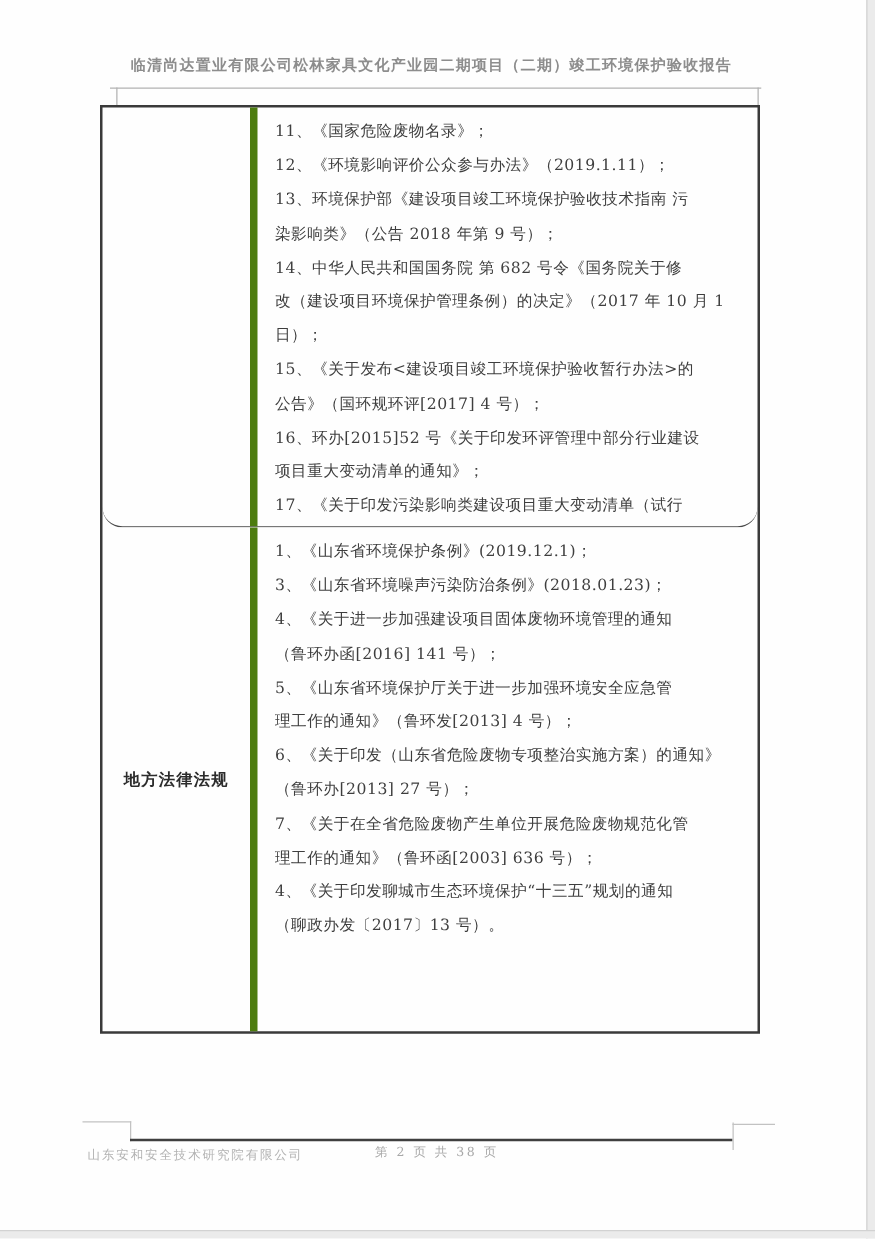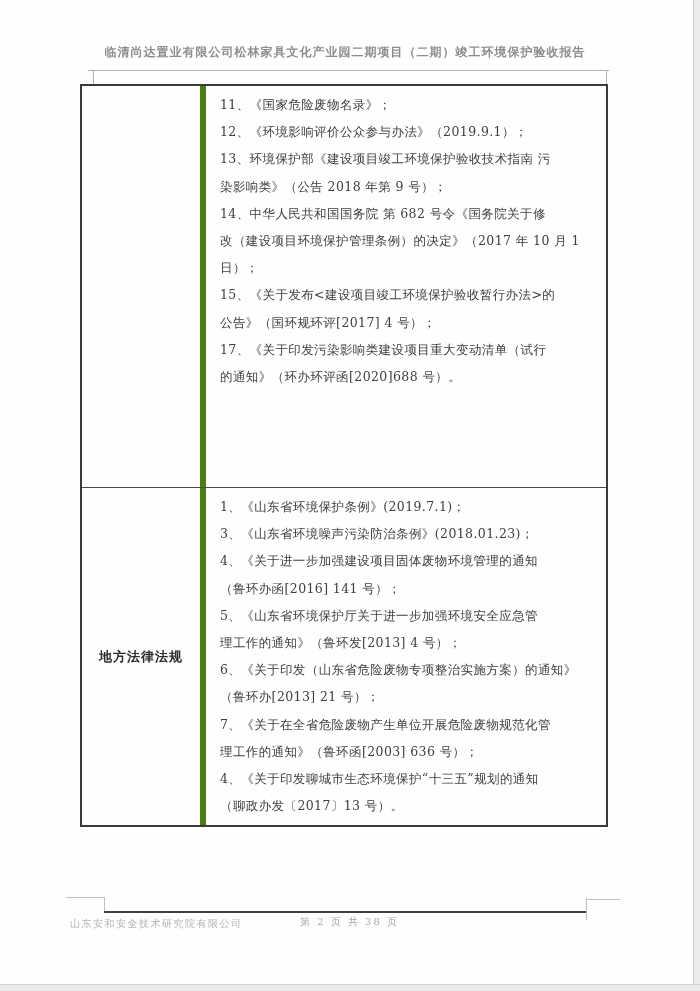--- a/index.html
+++ b/index.html
@@ -45,21 +45,21 @@
   }
 
   
   .law-table {
     position: absolute; left: 80px; top: 84px; width: 528px; height: 743px;
     border: 2px solid #3a3a3a;
     display: flex; flex-direction: column;
     background: #fefefe;
   }
   .law-row { display: flex; }
-  .law-row.row-national { height: 402px; border-bottom: 1px solid #4a4a4a; }
+  .law-row.row-national { height: 336px; border-bottom: 1px solid #4a4a4a; border-radius: 16px; }
   .law-row.row-local { flex: 1; }
   .label-cell {
     width: 124px; border-right: 6px solid #4d7c0f;
     display: flex; align-items: center; justify-content: center;
   }
   .label-cell .row-label {
     font-size: 13px; font-weight: bold; color: #2c2c2c; letter-spacing: 1px;
   }
   .items-cell {
     flex: 1; padding: 5px 8px 0 14px; overflow: hidden;
@@ -110,45 +110,47 @@
   <div class="header-tick-left"></div>
   <div class="header-tick-right"></div>
 
   <div class="law-table">
     <div class="law-row row-national">
       <div class="label-cell">
         <span class="row-label"></span>
       </div>
       <div class="items-cell">
           <p class="reg-item">11、《国家危险废物名录》；</p>
-          <p class="reg-item">12、《环境影响评价公众参与办法》（2019.9.1）；</p>
+          <p class="reg-item">12、《环境影响评价公众参与办法》（2019.1.11）；</p>
           <p class="reg-item">13、环境保护部《建设项目竣工环境保护验收技术指南  污
 染影响类》（公告 2018 年第 9 号）；</p>
           <p class="reg-item">14、中华人民共和国国务院  第 682 号令《国务院关于修
 改（建设项目环境保护管理条例）的决定》（2017 年 10 月 1
 日）；</p>
           <p class="reg-item">15、《关于发布&lt;建设项目竣工环境保护验收暂行办法&gt;的
 公告》（国环规环评[2017] 4 号）；</p>
+          <p class="reg-item">16、环办[2015]52 号《关于印发环评管理中部分行业建设
+项目重大变动清单的通知》；</p>
           <p class="reg-item">17、《关于印发污染影响类建设项目重大变动清单（试行
 的通知》（环办环评函[2020]688 号）。</p>
         </div>
     </div>
     <div class="law-row row-local">
       <div class="label-cell">
         <span class="row-label">地方法律法规</span>
       </div>
       <div class="items-cell">
-          <p class="reg-item">1、《山东省环境保护条例》(2019.7.1)；</p>
+          <p class="reg-item">1、《山东省环境保护条例》(2019.12.1)；</p>
           <p class="reg-item">3、《山东省环境噪声污染防治条例》(2018.01.23)；</p>
           <p class="reg-item">4、《关于进一步加强建设项目固体废物环境管理的通知
 （鲁环办函[2016] 141 号）；</p>
           <p class="reg-item">5、《山东省环境保护厅关于进一步加强环境安全应急管
 理工作的通知》（鲁环发[2013] 4 号）；</p>
           <p class="reg-item">6、《关于印发（山东省危险废物专项整治实施方案）的通知》
-（鲁环办[2013] 21 号）；</p>
+（鲁环办[2013] 27 号）；</p>
           <p class="reg-item">7、《关于在全省危险废物产生单位开展危险废物规范化管
 理工作的通知》（鲁环函[2003] 636 号）；</p>
           <p class="reg-item">4、《关于印发聊城市生态环境保护“十三五”规划的通知
 （聊政办发〔2017〕13 号）。</p>
         </div>
     </div>
   </div>
 
   <div class="footer-bracket-left-h"></div>
   <div class="footer-bracket-left-v"></div>

